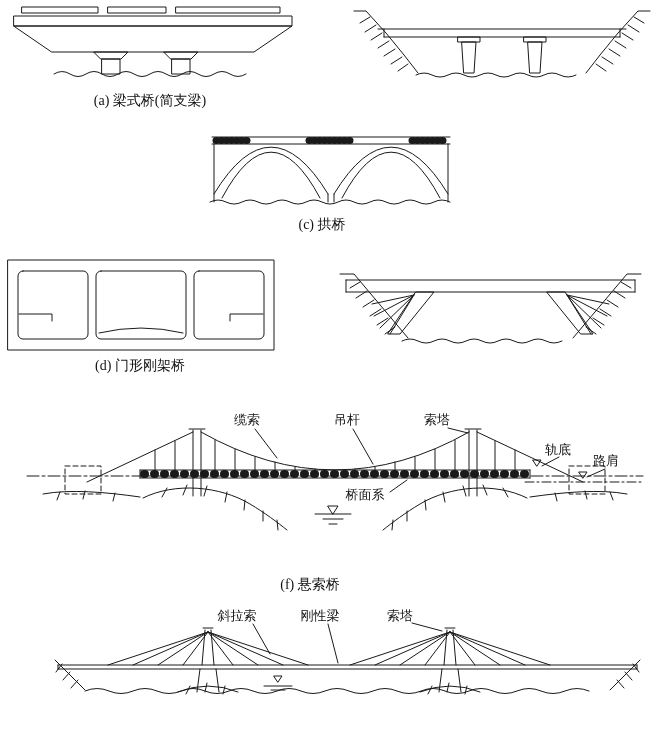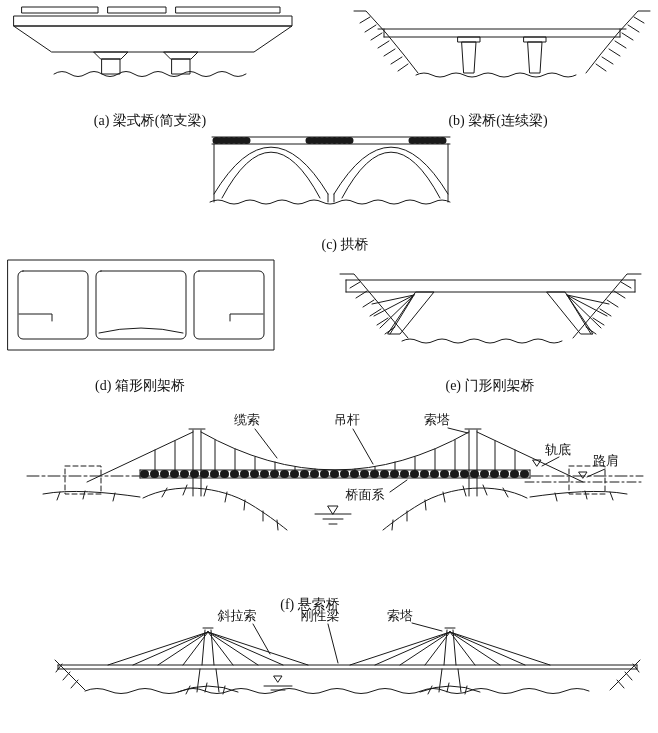--- a/index.html
+++ b/index.html
@@ -1,19 +1,19 @@
 <!DOCTYPE html>
 <html><head>
 <meta charset="utf-8">
 <style>
   html,body{margin:0;padding:0;background:#fff;}
   .page{position:relative;width:658px;height:733px;background:#ffffff;overflow:hidden;
         font-family:"Liberation Serif",serif;}
   .fig{position:absolute;}
-  .caption{position:absolute;font:14px "Liberation Serif",serif;color:#111;text-align:center;margin-top:20px;}
+  .caption{position:absolute;font:14px "Liberation Serif",serif;color:#111;text-align:center;}
   svg path,svg rect,svg polygon,svg polyline,svg line{stroke:#1a1a1a;fill:none;stroke-width:1;stroke-linecap:round;stroke-linejoin:round;}
   svg text{font:13px "Liberation Serif",serif;fill:#111;stroke:none;text-anchor:middle;}
 </style>
 </head>
 <body>
 
 <div class="page">
 
   <svg class="fig" style="left:8px;top:4px" width="290" height="75" viewBox="0 0 290 75">
     <g>
@@ -47,42 +47,41 @@
     <g>
       <rect x="106" y="34" width="22" height="5"></rect>
       <polygon points="110,39 124,39 122,70 112,70"></polygon>
       <rect x="172" y="34" width="22" height="5"></rect>
       <polygon points="176,39 190,39 188,70 178,70"></polygon>
     </g>
     <path d="M64 72 q8 -4 16 0 t16 0 t16 0 t16 0 t16 0 t16 0 t16 0 t16 0 t16 0 t16 0"></path>
   </svg>
 
   <div class="caption" style="left:0;top:92px;width:300px">(a) 梁式桥(简支梁)</div>
-  <div class="caption" style="left:348px;top:92px;width:300px">(b) 梁桥(连续梁)</div>
 
   <svg class="fig" style="left:206px;top:132px" width="250" height="78" viewBox="0 0 250 78">
     <g>
       <path d="M6 5 H244 M6 12 H244"></path>
       <line x1="10" y1="8.5" x2="44" y2="8.5" style="stroke-width:7;stroke-dasharray:1 4"></line>
       <line x1="103" y1="8.5" x2="147" y2="8.5" style="stroke-width:7;stroke-dasharray:1 4"></line>
       <line x1="206" y1="8.5" x2="240" y2="8.5" style="stroke-width:7;stroke-dasharray:1 4"></line>
     </g>
     <g>
       <path d="M8 62 Q65 -32 122 62"></path>
       <path d="M16 66 Q65 -26 114 66"></path>
       <path d="M128 62 Q185 -32 242 62"></path>
       <path d="M136 66 Q185 -26 234 66"></path>
     </g>
     <g>
       <path d="M8 12 V70 M242 12 V70 M122 62 V70 M128 62 V70"></path>
     </g>
     <path d="M4 70 q8 -4 16 0 t16 0 t16 0 t16 0 t16 0 t16 0 t16 0 t16 0 t16 0 t16 0 t16 0 t16 0 t16 0 t16 0 t16 0"></path>
   </svg>
 
-  <div class="caption" style="left:195px;top:216px;width:300px">(c) 拱桥</div>
+  <div class="caption" style="left:172px;top:216px;width:300px">(c) 拱桥</div>
 
   <svg class="fig" style="left:6px;top:258px" width="270" height="95" viewBox="0 0 270 95">
     <rect x="2" y="2" width="266" height="90"></rect>
     <g>
       <rect x="12" y="13" width="70" height="68" rx="5"></rect>
       <path d="M13 56 H46 L46 63"></path>
     </g>
     <g>
       <rect x="90" y="13" width="90" height="68" rx="5"></rect>
       <path d="M93 75 Q135 65 177 75"></path>
@@ -107,22 +106,21 @@
     </g>
     <g>
       <path d="M2 6 H16 L70 70"></path>
       <path d="M303 6 H289 L235 70"></path>
       <path d="M22 14 L12 20 M29 23 L18 30 M36 32 L25 39 M43 41 L32 48 M50 50 L39 57 M57 59 L47 66"></path>
       <path d="M283 14 L293 20 M276 23 L287 30 M269 32 L280 39 M262 41 L273 48 M255 50 L266 57 M248 59 L258 66"></path>
     </g>
     <path d="M64 73 q8 -4 16 0 t16 0 t16 0 t16 0 t16 0 t16 0 t16 0 t16 0 t16 0 t16 0"></path>
   </svg>
 
-  <div class="caption" style="left:0;top:357px;width:280px">(d) 箱形刚架桥</div>
-  <div class="caption" style="left:340px;top:357px;width:300px">(e) 门形刚架桥</div>
+  <div class="caption" style="left:0;top:357px;width:280px">(d) 门形刚架桥</div>
 
   <svg class="fig" style="left:25px;top:402px" width="620" height="150" viewBox="0 0 620 150">
     <line x1="2" y1="74" x2="618" y2="74" style="stroke-dasharray:12 3 3 3"></line>
     <g>
       <path d="M115 68 H505 M115 76 H505 M115 68 V76 M505 68 V76"></path>
       <line x1="119" y1="72" x2="501" y2="72" style="stroke-width:8;stroke-dasharray:1 9"></line>
     </g>
     <g>
       <path d="M168 28 V94 M176 28 V94 M164 27 H180"></path>
     </g>

